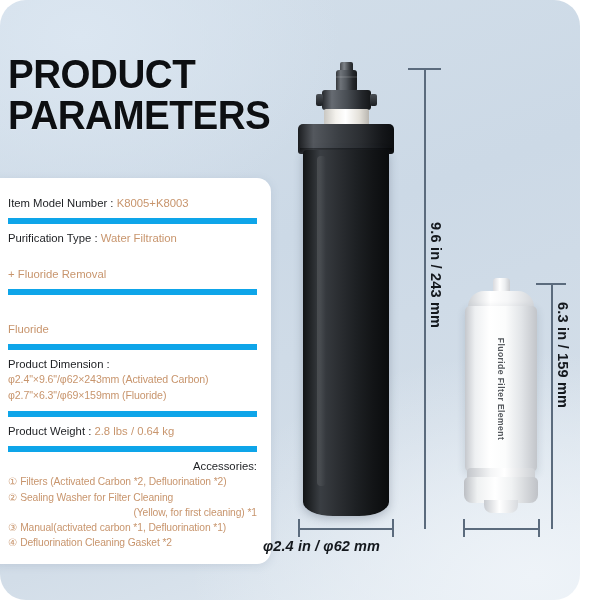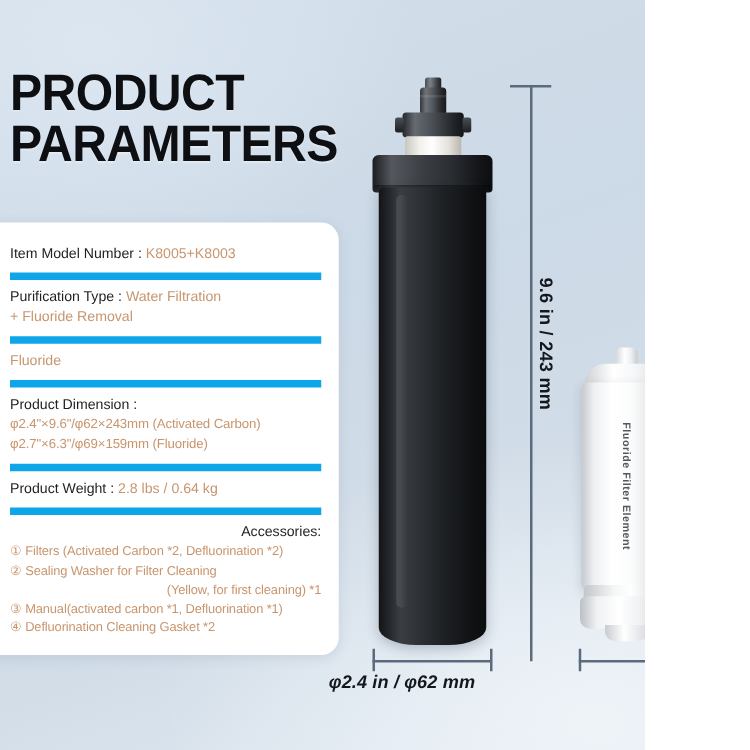--- a/index.html
+++ b/index.html
@@ -5,26 +5,27 @@
   * { margin:0; padding:0; box-sizing:border-box; }
 
   html, body {
     width:600px; height:600px;
     overflow:hidden;
     font-family:"Liberation Sans", sans-serif;
   }
 
   #stage{
     position:relative;
-    width:516px; height:600px;
+    width:580px; height:600px;
     background:
       radial-gradient(ellipse 420px 300px at 14% 6%, #dbe6f1 0%, rgba(219,230,241,0) 62%),
       radial-gradient(ellipse 520px 340px at 92% 96%, #eef3f8 0%, rgba(238,243,248,0) 66%),
       linear-gradient(160deg, #d3dfea 0%, #ccd9e6 42%, #d2dde8 72%, #e4ecf3 100%);
     overflow:hidden;
+    border-radius:26px;
   }
 
   
   .title{
     position:absolute;
     left:8px; top:54px;
     width:270px;
     font-family:"Liberation Sans", sans-serif;
     font-weight:bold;
     font-size:41px;
@@ -55,20 +56,21 @@
     font-size:11.3px;
     color:#1d1f22;
     line-height:1.42;
   }
   .val{ color:#c8956d; }
   .valline{
     display:block;
     font-size:11.3px;
     color:#c8956d;
     line-height:1.42;
+    margin-top:20px;
   }
   .dimline{
     display:block;
     font-size:10.6px;
     color:#c8956d;
     line-height:1.48;
     letter-spacing:-0.1px;
   }
   .acc-title{
     font-size:11.3px;

